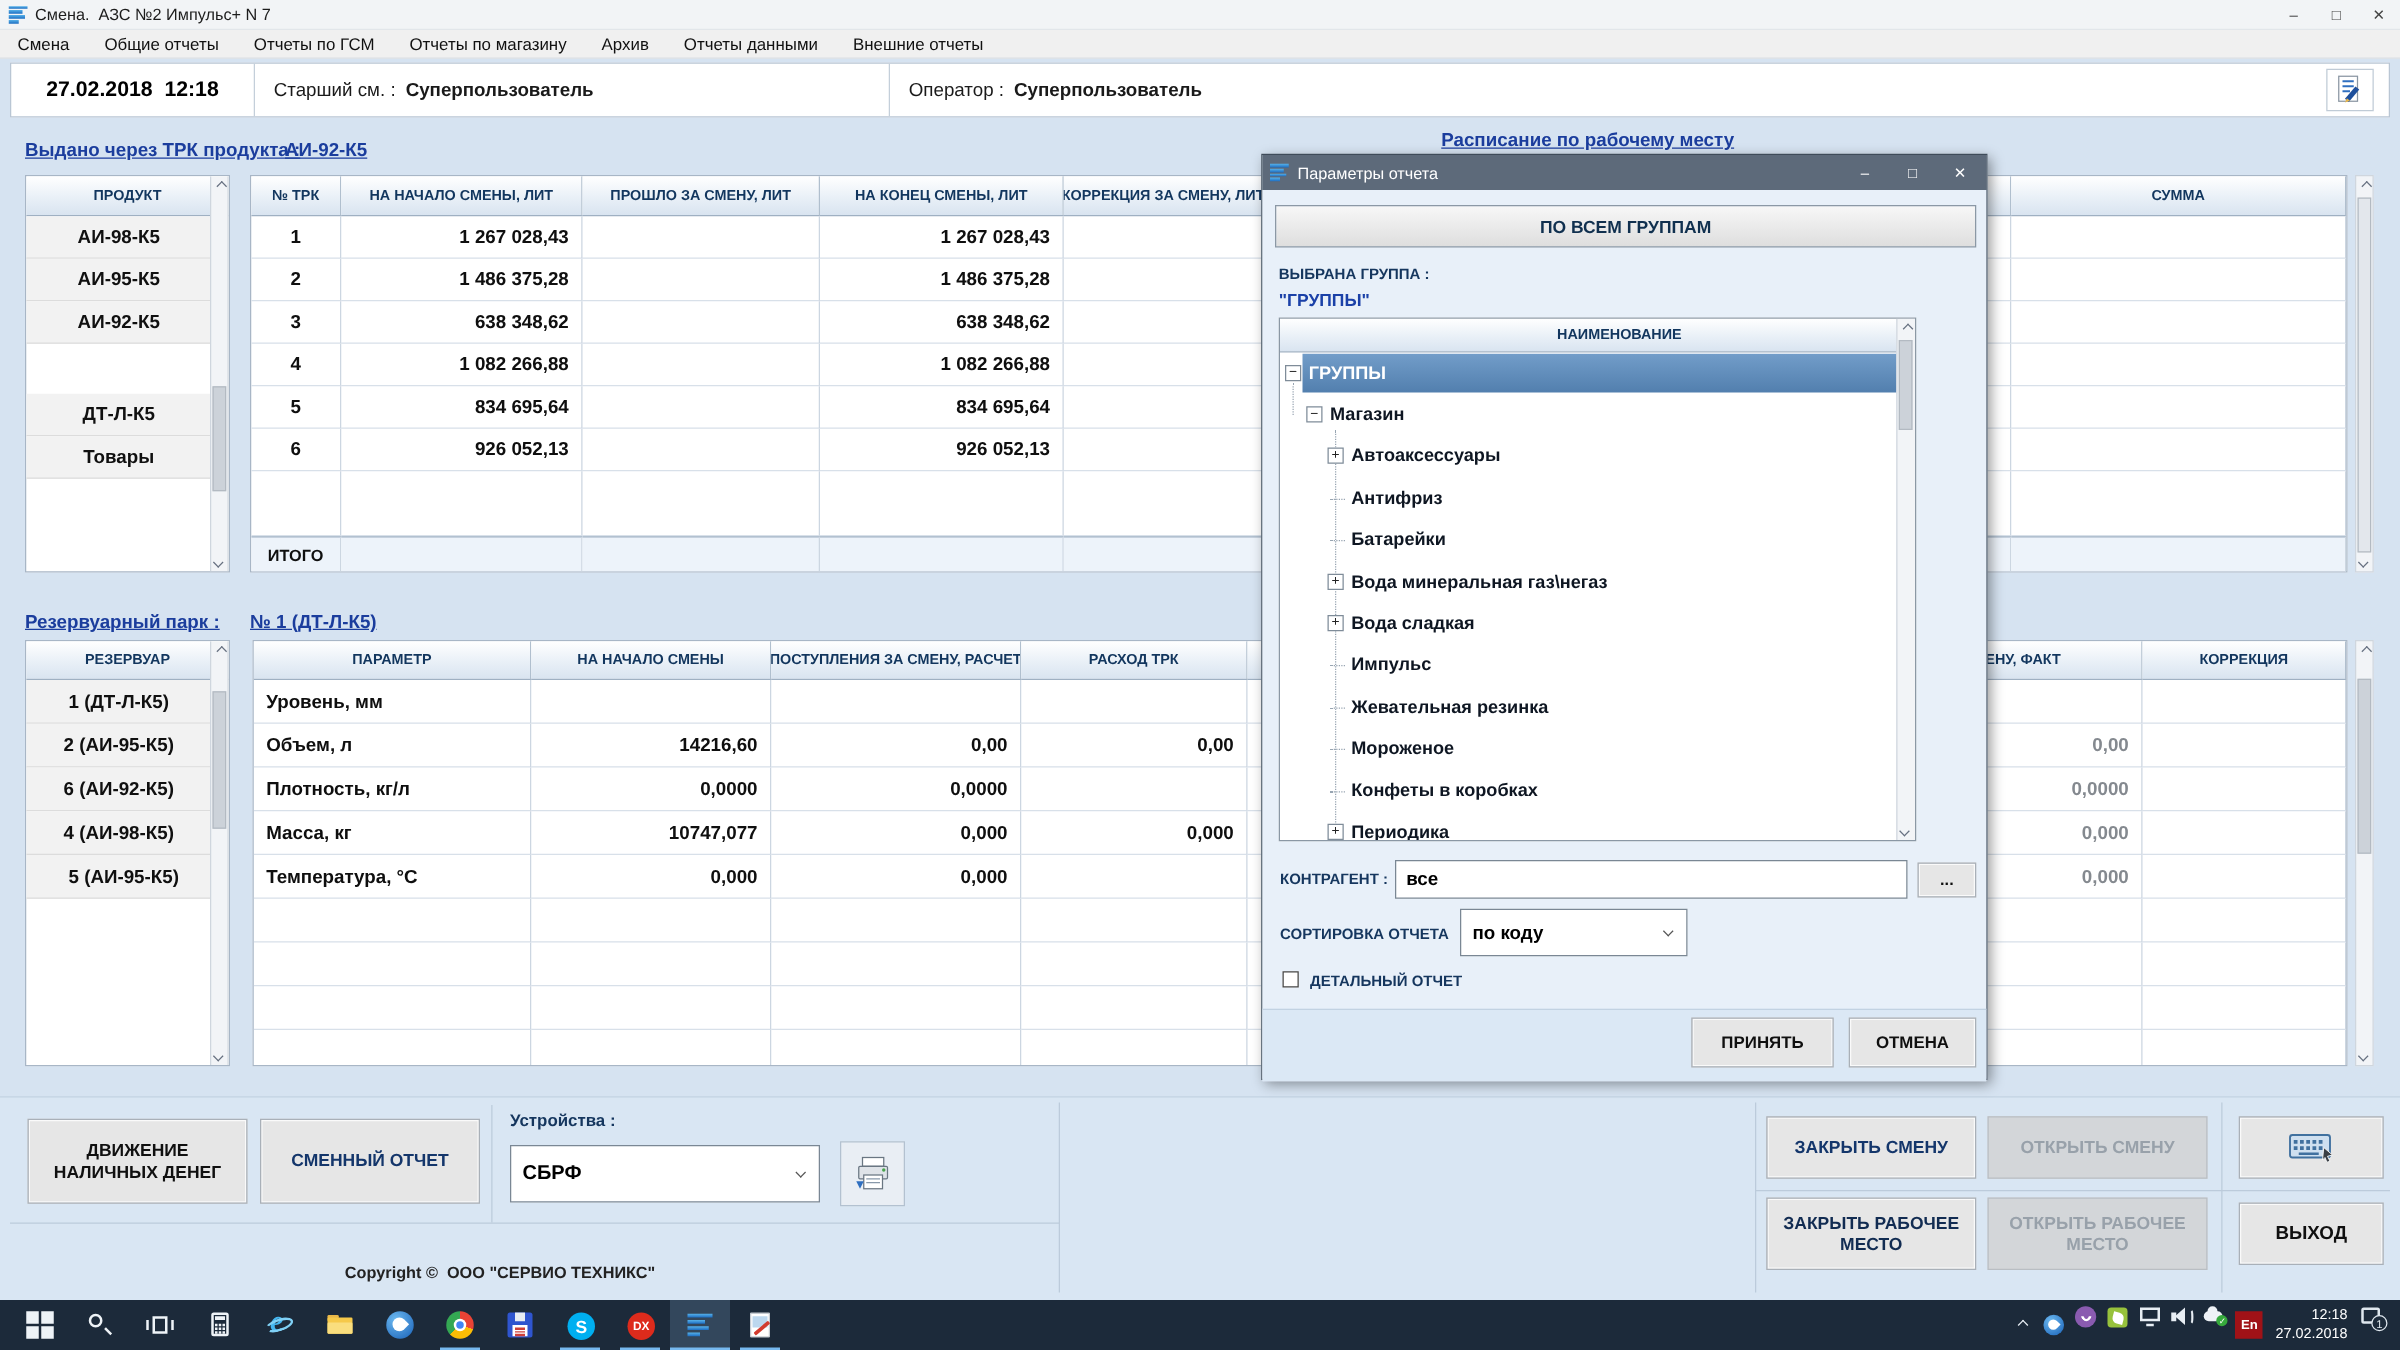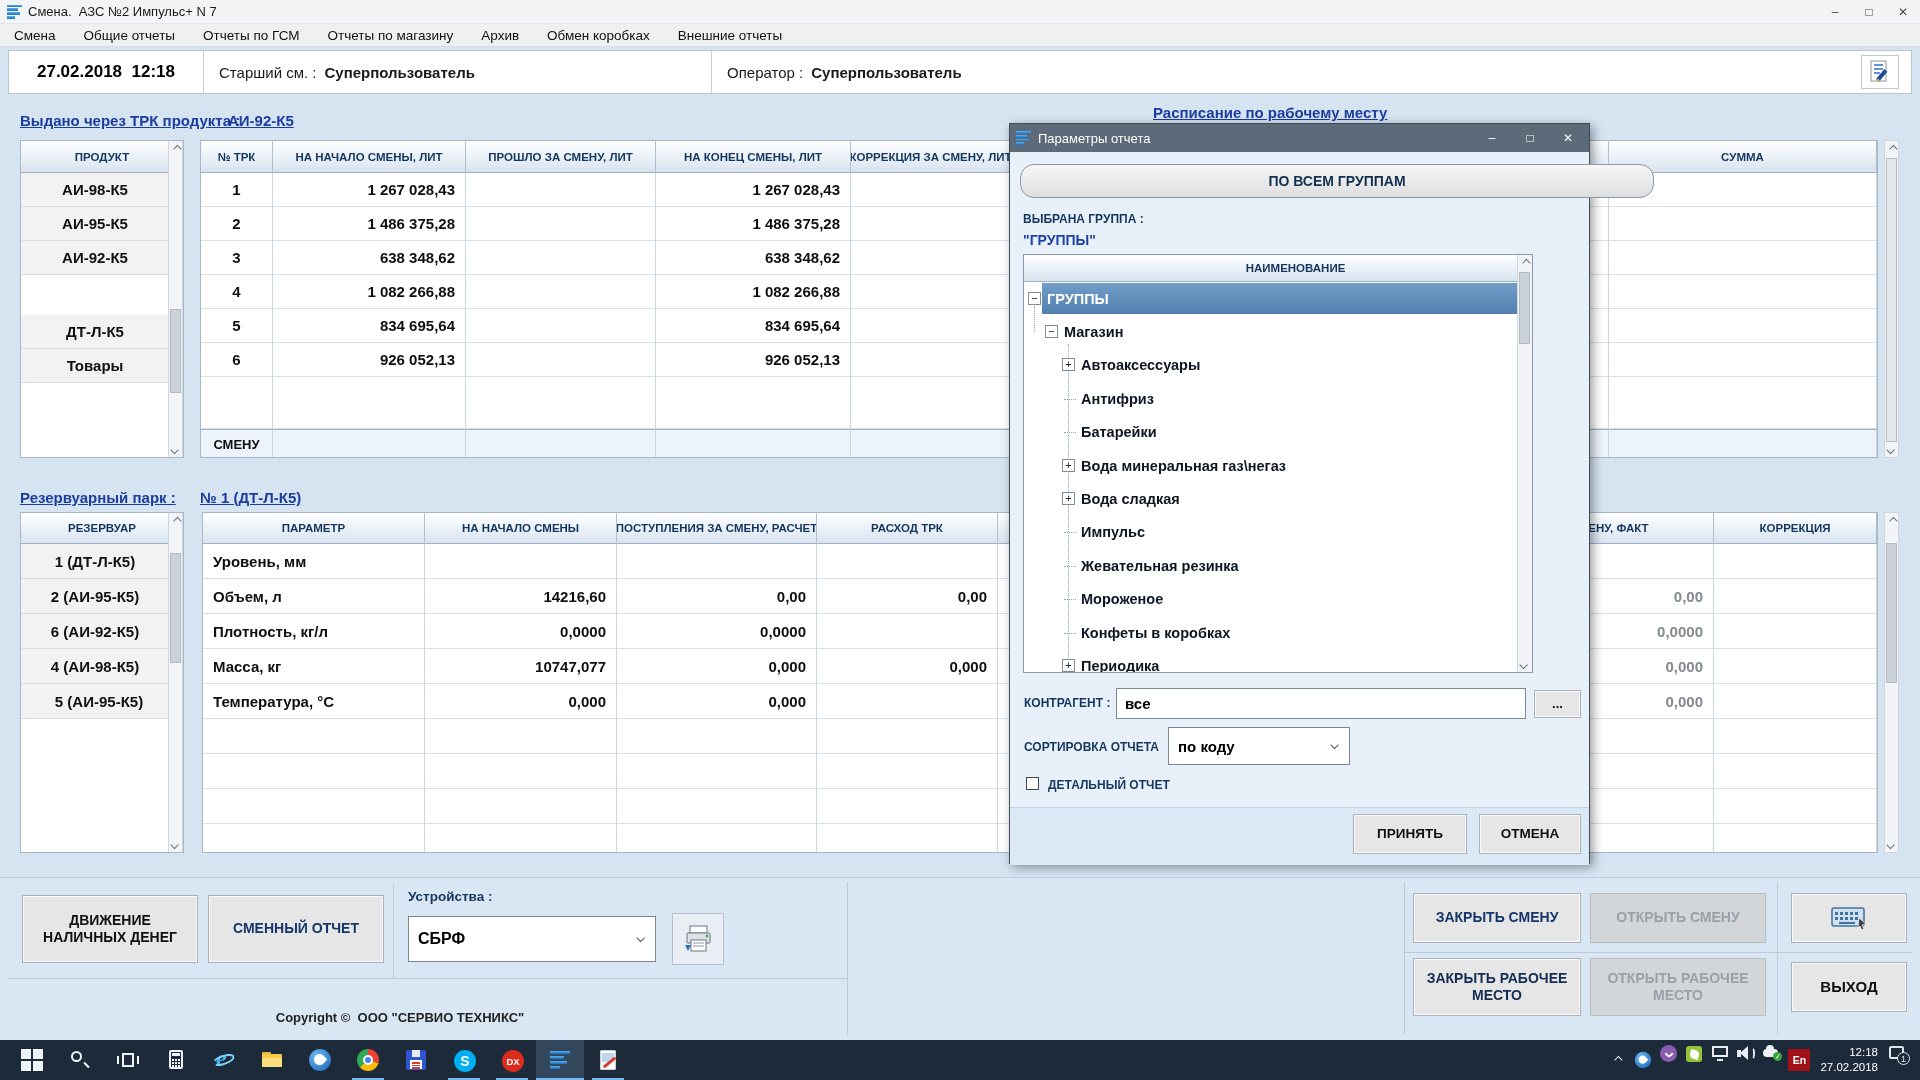--- a/index.html
+++ b/index.html
@@ -192,21 +192,21 @@
       <div class="winbtn">✕</div>
     </div>
   </div>
 
   <div class="abs menubar" id="menubar">
       <div class="menu-item">Смена</div>
       <div class="menu-item">Общие отчеты</div>
       <div class="menu-item">Отчеты по ГСМ</div>
       <div class="menu-item">Отчеты по магазину</div>
       <div class="menu-item">Архив</div>
-      <div class="menu-item">Обмен коробках</div>
+      <div class="menu-item">Отчеты данными</div>
       <div class="menu-item">Внешние отчеты</div>
     </div>
 
   <div class="abs infobar">
     <div class="info-cell" style="left:0;width:194px;justify-content:center;">
       <span class="dt ws-pre">27.02.2018  12:18</span>
     </div>
     <div class="info-divider" style="left:194px;"></div>
     <div class="info-cell" style="left:210px;">
       <span>Старший см. :</span>
@@ -322,21 +322,21 @@
       <div class="g-row" style="height: 52px;">
         <div class="g-cell" style="width: 72px;"></div>
         <div class="g-cell" style="width: 193px;"></div>
         <div class="g-cell" style="width: 190px;"></div>
         <div class="g-cell" style="width: 195px;"></div>
         <div class="g-cell" style="width: 160px;"></div>
         <div class="g-cell" style="width: 598px;"></div>
         <div class="g-cell" style="width: 268px;"></div>
       </div>
       <div class="g-row total" style="height: 30px;">
-        <div class="g-cell center" style="width: 72px;">СМЕНУ</div>
+        <div class="g-cell center" style="width: 72px;">ИТОГО</div>
         <div class="g-cell" style="width: 193px;"></div>
         <div class="g-cell" style="width: 190px;"></div>
         <div class="g-cell" style="width: 195px;"></div>
         <div class="g-cell" style="width: 160px;"></div>
         <div class="g-cell" style="width: 598px;"></div>
         <div class="g-cell" style="width: 268px;"></div>
       </div>
     </div>
   <div class="sbar abs" style="left:1884px;top:140px;width:15px;height:318px;">
     <div class="sb-arrow" style="top:0;">
@@ -534,21 +534,21 @@
           <i style="width:8px"></i>
         </span>
       <span>Параметры отчета</span>
       <div class="dlg-btns">
         <div class="dlg-btn">–</div>
         <div class="dlg-btn">□</div>
         <div class="dlg-btn">✕</div>
       </div>
     </div>
     <div class="dlg-body">
-      <div class="abs bigbtn" style="left:10px;top:12px;width:634px;height:34px;border-radius:14px;">ПО ВСЕМ ГРУППАМ</div>
+      <div class="abs bigbtn" style="left:10px;top:12px;width:561px;height:34px;">ПО ВСЕМ ГРУППАМ</div>
       <div class="abs dlg-label" style="left:13px;top:60px;">ВЫБРАНА ГРУППА :</div>
       <div class="abs" style="left:13px;top:80px;font-size:14px;font-weight:bold;color:#1b41a8;">"ГРУППЫ"</div>
 
       <div class="abs treebox" style="left:13px;top:102px;width:510px;height:419px;">
         <div class="list-hdr" style="height:27px;width:543px;">НАИМЕНОВАНИЕ</div>
         <div class="tree-rows" id="tree-rows" style="height:392px;width:543px;">
           <div class="dotv" style="left:10px;top:24px;height:26px;"></div>
           <div class="dotv" style="left:44px;top:62px;height:326px;"></div>
         <div class="tree-row sel" style="height: 33.4px;">
               <div class="tree-bg"></div>

